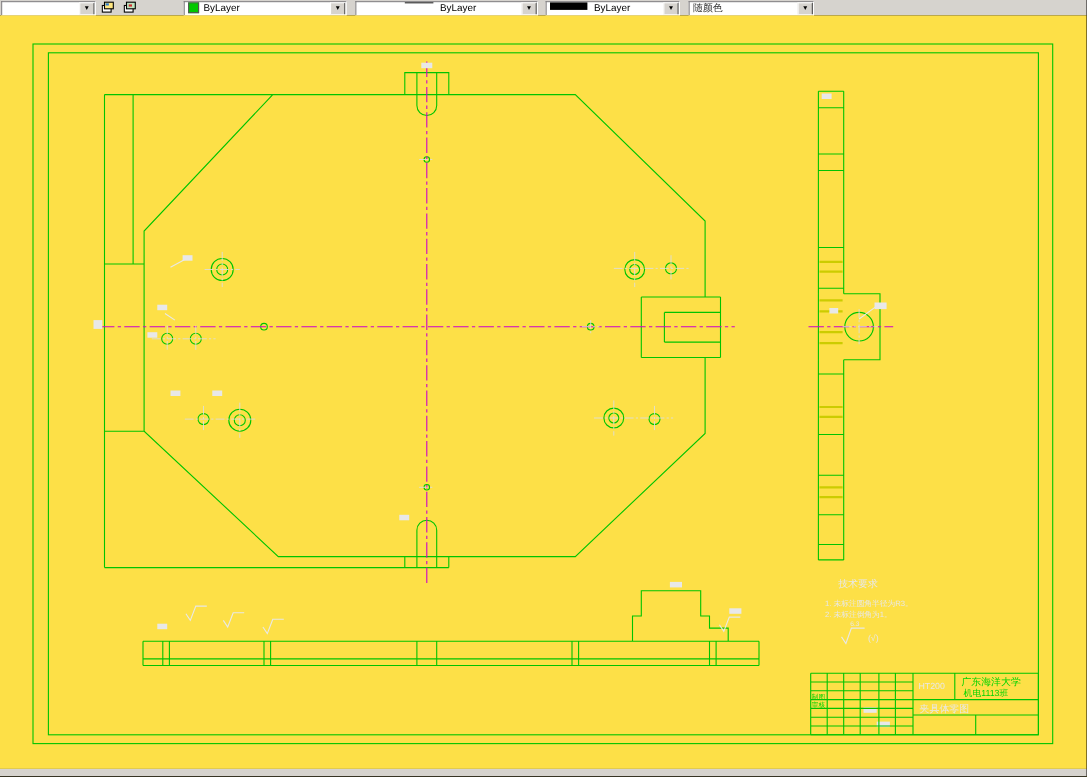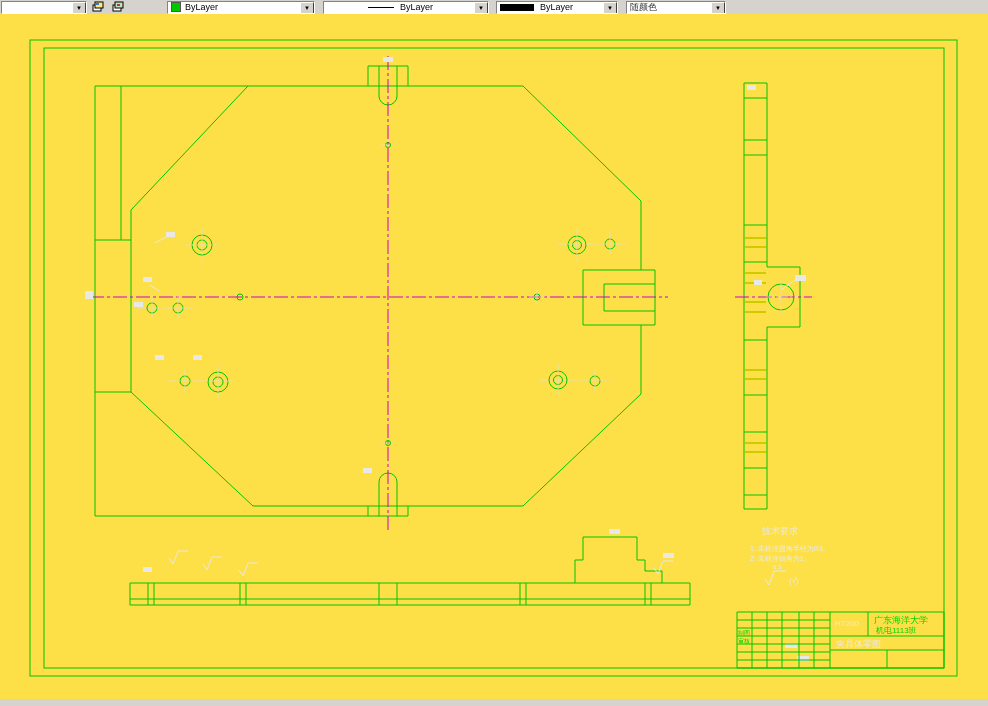--- a/index.html
+++ b/index.html
@@ -3,21 +3,21 @@
 <meta charset="utf-8">
 <style>
   html,body{margin:0;padding:0;background:#000;}
   .screen{position:relative;width:988px;height:706px;background:#000;overflow:hidden;
           font-family:"Liberation Sans",sans-serif;}
   
   .toolbar{position:absolute;top:0;left:0;width:988px;height:14px;background:#d6d3ce;
            display:flex;align-items:center;font-size:9px;color:#000;}
   .dd{box-sizing:border-box;height:13px;background:#fff;position:relative;
       border:1px solid;border-color:#848284 #fff #fff #848284;
-      display:flex;align-items:center;padding:0 14px 0 3px;overflow:hidden;white-space:nowrap;}
+      display:flex;padding:0 14px 0 3px;overflow:hidden;white-space:nowrap;}
   .dd .arrow{position:absolute;right:0;top:0;width:12px;height:11px;background:#d6d3ce;
       border:1px solid;border-color:#fff #404040 #404040 #fff;
       display:flex;align-items:center;justify-content:center;font-size:6px;line-height:1;color:#000;}
   .dd-text{font-size:9px;line-height:11px;}
   .swatch-color{width:8px;height:8px;background:#00c800;border:1px solid #555;margin-right:4px;flex:0 0 auto;}
   .swatch-line{width:26px;height:0;border-top:1px solid #000;margin-right:6px;flex:0 0 auto;}
   .swatch-lw{width:34px;height:7px;background:#000;margin-right:6px;flex:0 0 auto;}
   .tb-btn{width:18px;height:13px;display:flex;align-items:center;justify-content:center;margin-left:2px;}
   
   .canvas{position:absolute;top:14px;left:0;width:988px;height:685px;background:#fde047;}
@@ -61,21 +61,21 @@
       <span class="dd-text">ByLayer</span>
       <span class="arrow">▼</span>
     </div>
 
     <div class="dd" style="width:122px;margin-left:7px;">
       <span class="swatch-lw"></span>
       <span class="dd-text">ByLayer</span>
       <span class="arrow">▼</span>
     </div>
 
-    <div class="dd" style="width:100px;margin-left:8px;">
+    <div class="dd" style="width:114px;margin-left:8px;">
       <span class="dd-text" style="color:#333;">随颜色</span>
       <span class="arrow">▼</span>
     </div>
   </div>
 
   <div class="canvas">
   <svg width="988" height="685" viewBox="0 14 988 685">
 
     <g stroke="#00c400" fill="none" stroke-width="1">
       <rect x="30" y="40" width="927" height="636"></rect>

